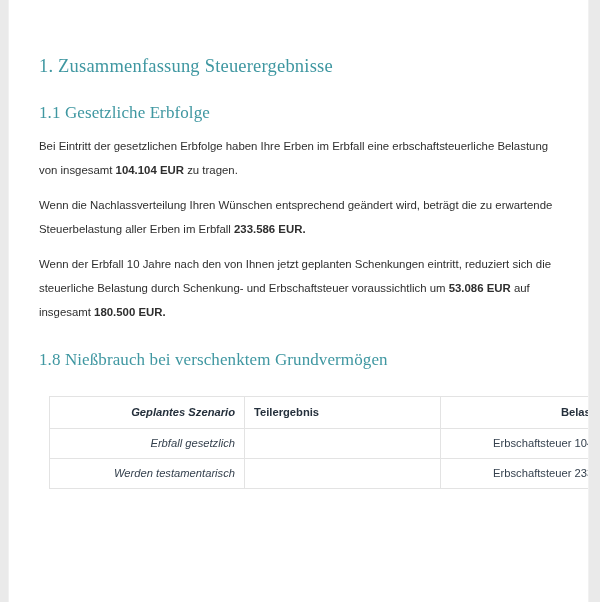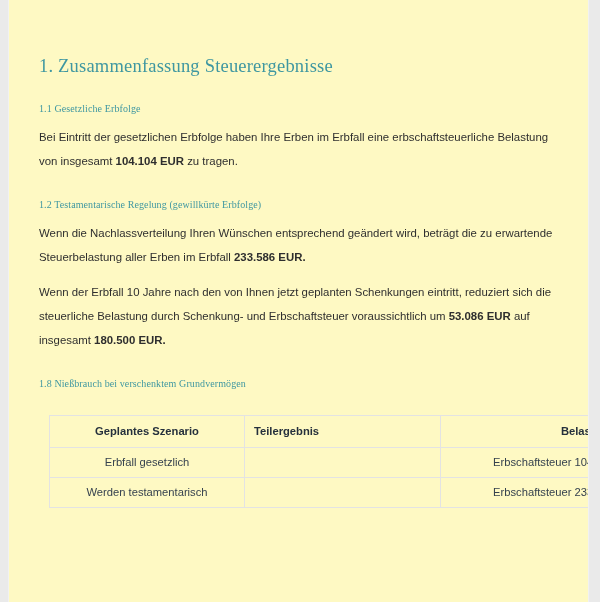--- a/index.html
+++ b/index.html
@@ -19,41 +19,41 @@
     height: 602px;
     background: #eaeaea;
     box-sizing: border-box;
   }
   .page-sheet {
     position: absolute;
     left: 8px;
     top: 0px;
     width: 581px;
     height: 602px;
-    background: #fef9c3;
+    background: #ffffff;
     box-sizing: border-box;
     border-left: 1px solid #f1f1f1;
     border-right: 1px solid #f1f1f1;
     overflow: hidden;
   }
   .page-inner {
     padding: 56px 30px 0 30px;
   }
   h1.doc-h1 {
     font-family: "Liberation Serif", serif;
     color: #3f97a1;
     font-size: 18.5px;
     font-weight: normal;
     margin: 0 0 0 0;
     letter-spacing: 0.2px;
   }
   h2.doc-h2 {
     font-family: "Liberation Serif", serif;
     color: #3f97a1;
-    font-size: 10px;
+    font-size: 17px;
     font-weight: normal;
     margin: 26px 0 0 0;
     letter-spacing: 0.1px;
   }
   p.doc-p {
     color: #2e2e2e;
     font-size: 11.4px;
     line-height: 24px;
     margin: 11px 0 0 0;
     max-width: 514px;
@@ -80,38 +80,37 @@
     padding: 6px 9px 6px 9px;
     vertical-align: top;
     color: #35414e;
   }
   table.result-table th {
     font-weight: bold;
     color: #25303c;
     padding-top: 7px;
     padding-bottom: 7px;
   }
-  .col-a { width: 176px; text-align: center; }
+  .col-a { width: 176px; text-align: right; font-style: italic; }
   .col-b { width: 177px; text-align: left; }
   .col-c { width: 165px; text-align: right; }
   .cell-line { display: block; }
 </style>
 </head>
 <body>
 
 <div class="page-frame">
   <div class="page-sheet">
     <div class="page-inner">
 
       <h1 class="doc-h1">1. Zusammenfassung Steuerergebnisse</h1>
 
       <h2 class="doc-h2">1.1 Gesetzliche Erbfolge</h2>
       <p class="doc-p"><span>Bei Eintritt der gesetzlichen Erbfolge haben Ihre Erben im Erbfall eine erbschaftsteuerliche Belastung von insgesamt </span><b>104.104 EUR</b><span> zu tragen.</span></p>
 
-      <h2 class="doc-h2">1.2 Testamentarische Regelung (gewillkürte Erbfolge)</h2>
       <p class="doc-p"><span>Wenn die Nachlassverteilung Ihren Wünschen entsprechend geändert wird, beträgt die zu erwartende Steuerbelastung aller Erben im Erbfall </span><b>233.586 EUR.</b><span></span></p>
 
       <p class="doc-p"><span>Wenn der Erbfall 10 Jahre nach den von Ihnen jetzt geplanten Schenkungen eintritt, reduziert sich die steuerliche Belastung durch Schenkung- und Erbschaftsteuer voraussichtlich um </span><b>53.086 EUR</b><span> auf insgesamt </span><b>180.500 EUR.</b></p>
 
       <h2 class="doc-h2">1.8 Nießbrauch bei verschenktem Grundvermögen</h2>
 
       <div class="table-wrap">
         <table class="result-table">
           <thead>
             <tr>

